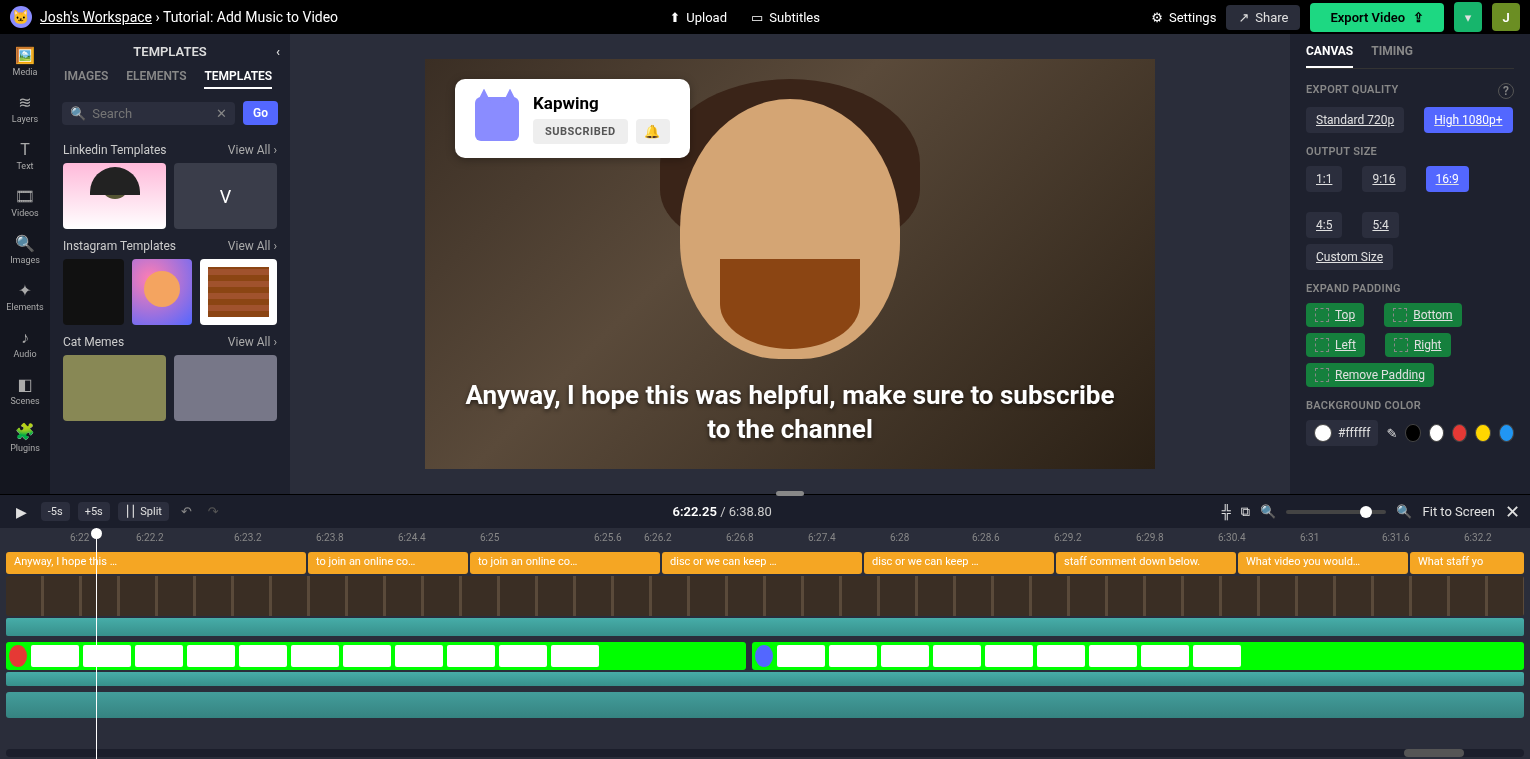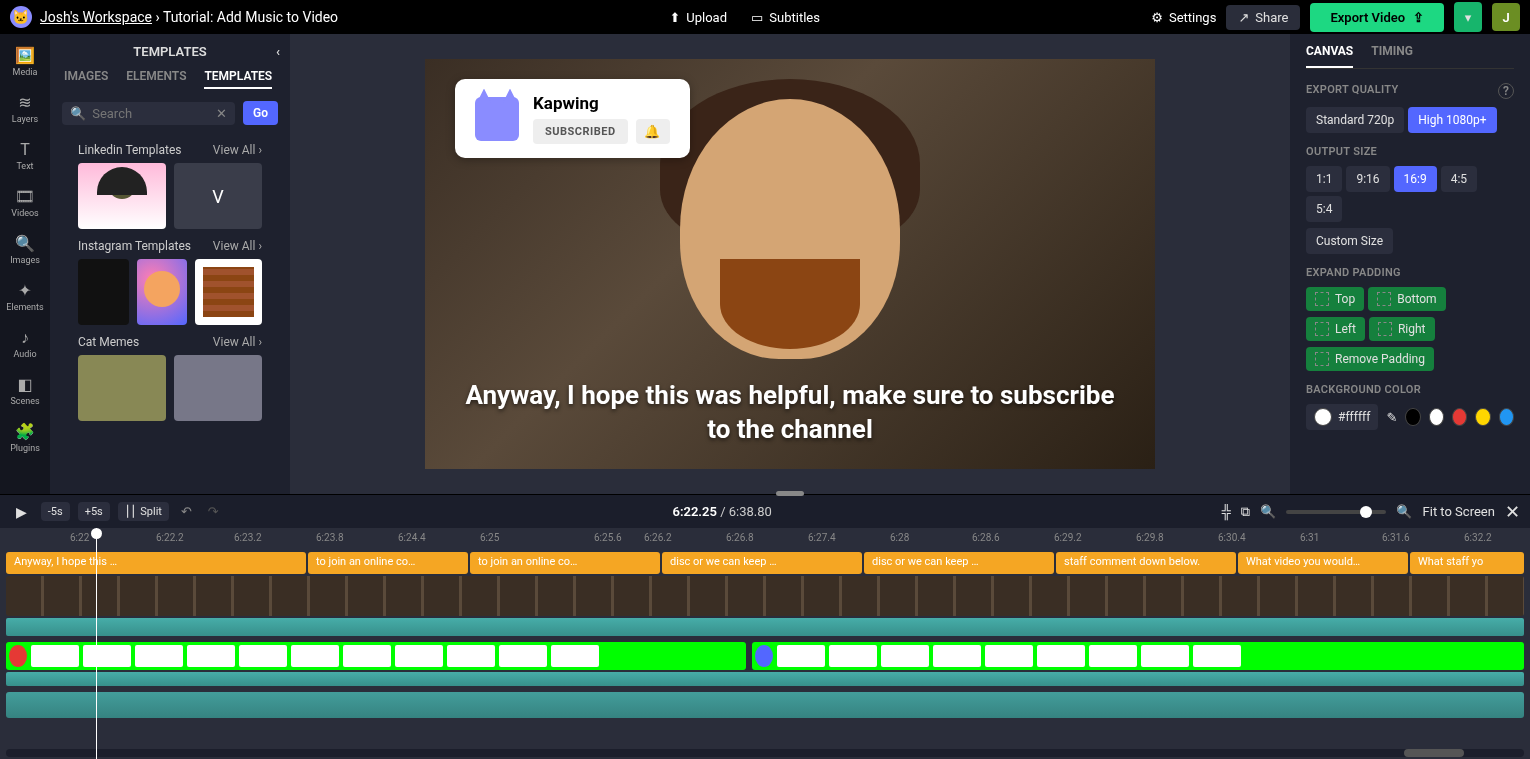--- a/index.html
+++ b/index.html
@@ -31,21 +31,21 @@
 .collapse-icon { position:absolute; right:10px; cursor:pointer; }
 .side-tabs { display:flex; gap:18px; padding:0 14px 8px; font-size:12px; font-weight:600; color:#888; }
 .side-tab.active { color:#fff; border-bottom:2px solid #fff; padding-bottom:4px; }
 .side-tab { cursor:pointer; padding-bottom:4px; }
 .search-row { display:flex; gap:8px; padding:4px 12px 10px; align-items:center; }
 .search-box { flex:1; background:#2b2e3d; border-radius:4px; display:flex; align-items:center; padding:4px 8px; gap:6px; }
 .search-input { background:transparent; border:none; color:#ccc; outline:none; font-size:13px; width:100%; }
 .go-btn { background:#5367ff; color:#fff; padding:5px 10px; border-radius:4px; font-size:12px; font-weight:600; cursor:pointer; }
 .clear-x { color:#888; cursor:pointer; }
 
-.tpl-section { padding:8px 28px 2px; }
+.tpl-section { padding:8px 13px 2px; }
 .tpl-head { display:flex; justify-content:space-between; align-items:center; font-size:12px; color:#ccc; margin-bottom:6px; }
 .tpl-head .va { color:#aaa; cursor:pointer; }
 .tpl-row { display:flex; gap:8px; }
 .tpl-thumb { flex:1; height:66px; background:#2a2d3a; border-radius:4px; position:relative; overflow:hidden; }
 .thumb-askus { background:linear-gradient(#ffbada,#fff); }
 .thumb-askus::after { content:'Ask us'; position:absolute; top:4px; left:4px; color:#d63384; font-weight:700; font-size:10px; }
 .thumb-person::before { content:''; position:absolute; top:8px; left:50%; transform:translateX(-50%); width:28px; height:28px; background:#553; border-radius:50%; }
 .thumb-person::after { content:''; position:absolute; bottom:0; left:50%; transform:translateX(-50%); width:50px; height:28px; background:#222; border-radius:25px 25px 0 0; }
 .thumb-v { background:#3a3d4a; display:flex; align-items:center; justify-content:center; color:#fff; font-size:18px; }
 .thumb-dark { background:#111; }
@@ -71,21 +71,21 @@
 .sub-bell { background:#eee; padding:5px 9px; border-radius:4px; font-size:13px; }
 .caption { position:absolute; bottom:22px; left:50%; transform:translateX(-50%); color:#fff; font-size:26px; font-weight:700; text-align:center; line-height:1.3; width:92%; text-shadow:0 2px 4px rgba(0,0,0,.6); }
 .resize-handle { position:absolute; bottom:-2px; left:50%; transform:translateX(-50%); width:28px; height:5px; background:#888; border-radius:3px; }
 
 
 .right-panel { width:240px; background:#1e212e; padding:10px 16px; overflow-y:auto; }
 .rp-tabs { display:flex; gap:18px; border-bottom:1px solid #333; margin-bottom:14px; }
 .rp-tab { font-size:12px; font-weight:700; color:#888; padding-bottom:8px; cursor:pointer; }
 .rp-tab.active { color:#fff; border-bottom:2px solid #fff; }
 .rp-label { font-size:11px; color:#888; font-weight:600; letter-spacing:.3px; margin:12px 0 8px; display:flex; justify-content:space-between; }
-.seg { display:flex; gap:4px; flex-wrap:wrap; }
+.seg { display:flex; gap:20px; flex-wrap:wrap;text-decoration:underline; }
 .seg-btn { background:#2b2e3d; padding:6px 10px; border-radius:4px; font-size:12px; cursor:pointer; }
 .seg-btn.active { background:#5367ff; color:#fff; }
 .pad-btn { display:flex; gap:6px; background:#15803d; padding:5px 9px; border-radius:4px; font-size:12px; cursor:pointer; align-items:center; }
 .dash-box { width:14px; height:14px; border:1px dashed #888; }
 .color-row { display:flex; gap:8px; align-items:center; margin-top:8px; }
 .color-chip { width:18px; height:18px; border-radius:50%; border:1px solid #444; }
 .color-input { background:#2b2e3d; padding:4px 8px; border-radius:4px; font-size:12px; display:flex; align-items:center; gap:6px; }
 .help-icon { color:#888; font-size:12px; border:1px solid #555; border-radius:50%; width:16px; height:16px; display:flex; align-items:center; justify-content:center; }
 
 
@@ -361,21 +361,21 @@
     <div class="slider"></div>
     <span>🔍</span>
     <span>Fit to Screen</span>
     <span style="font-size:18px">✕</span>
   </div>
 </div>
 
 <div class="timeline">
   <div class="ruler">
     <span class="ruler-tick" style="left:70px">6:22</span>
-    <span class="ruler-tick" style="left:156px">6:22.2</span>
+    <span class="ruler-tick" style="left:136px">6:22.2</span>
     <span class="ruler-tick" style="left:234px">6:23.2</span>
     <span class="ruler-tick" style="left:316px">6:23.8</span>
     <span class="ruler-tick" style="left:398px">6:24.4</span>
     <span class="ruler-tick" style="left:480px">6:25</span>
     <span class="ruler-tick" style="left:594px">6:25.6</span>
     <span class="ruler-tick" style="left:644px">6:26.2</span>
     <span class="ruler-tick" style="left:726px">6:26.8</span>
     <span class="ruler-tick" style="left:808px">6:27.4</span>
     <span class="ruler-tick" style="left:890px">6:28</span>
     <span class="ruler-tick" style="left:972px">6:28.6</span>

